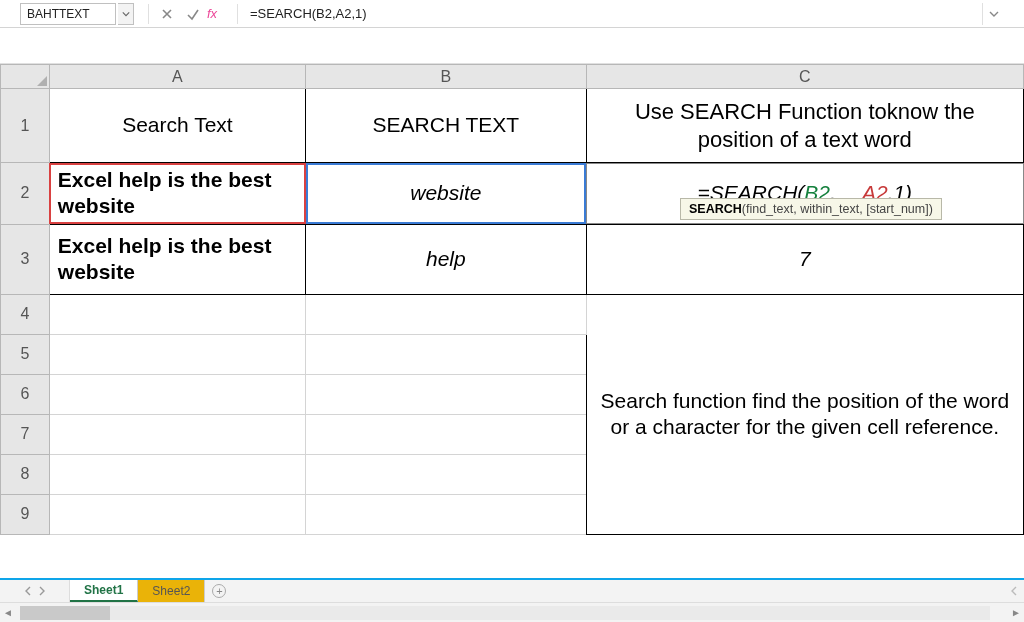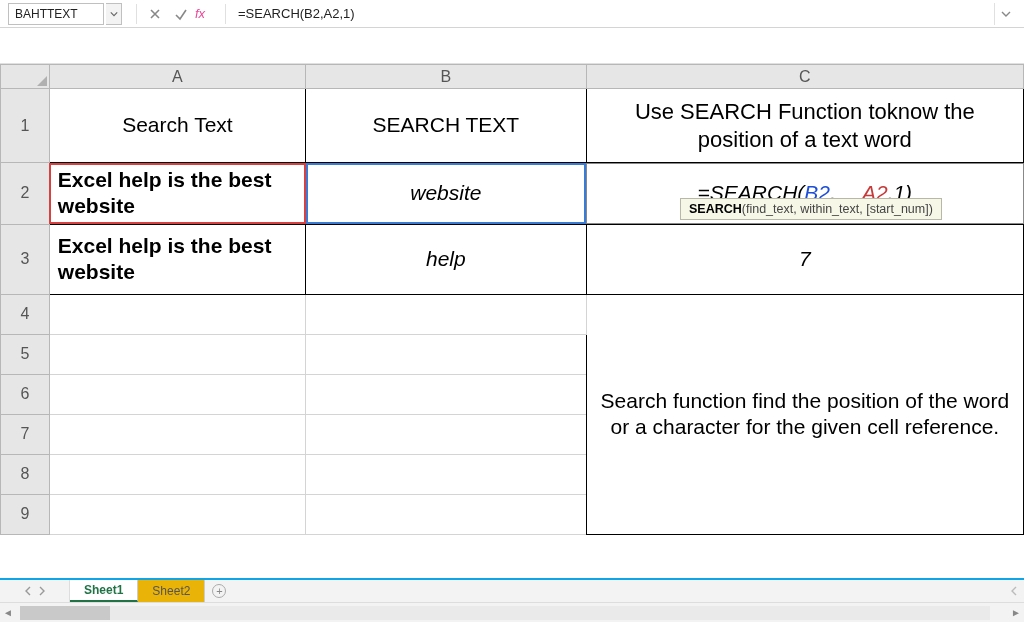--- a/index.html
+++ b/index.html
@@ -11,21 +11,21 @@
     overflow: hidden;
   }
 
   
   .formula-bar-row {
     display: flex;
     align-items: center;
     height: 28px;
     border-bottom: 1px solid #d4d4d4;
     background: #fff;
-    padding: 0 8px;
+    padding: 0 20px;
     gap: 2px;
   }
   .name-box {
     width: 96px;
     height: 22px;
     border: 1px solid #c0c0c0;
     background: #fff;
     display: flex;
     align-items: center;
     padding: 0 6px;
@@ -145,21 +145,21 @@
   .center { text-align: center; font-style: italic; }
   .bold { font-weight: bold; margin-left: 24px; }
 
   
   .hl-b2 { outline: 2px solid #3a7bd5; outline-offset: -2px; background: #e7eefc; }
   .hl-a2 { outline: 2px solid #d94141; outline-offset: -2px; background: #fceded; }
 
   
   .active-edit { outline: 1px solid #888; outline-offset: -1px; }
   .formula-cell .eq { color: #000; }
-  .formula-cell .ref-b2 { color: #1d4ed8; text-align: right; }
+  .formula-cell .ref-b2 { color: #15803d; text-align: right; }
   .formula-cell .ref-a2 { color: #c73a3a; margin-left: 26px; }
 
   
   .fn-tooltip {
     position: absolute;
     left: 680px;
     top: 134px;
     background: #f7f7e8;
     border: 1px solid #b8b8a8;
     font-family: "Segoe UI", Arial, sans-serif;

